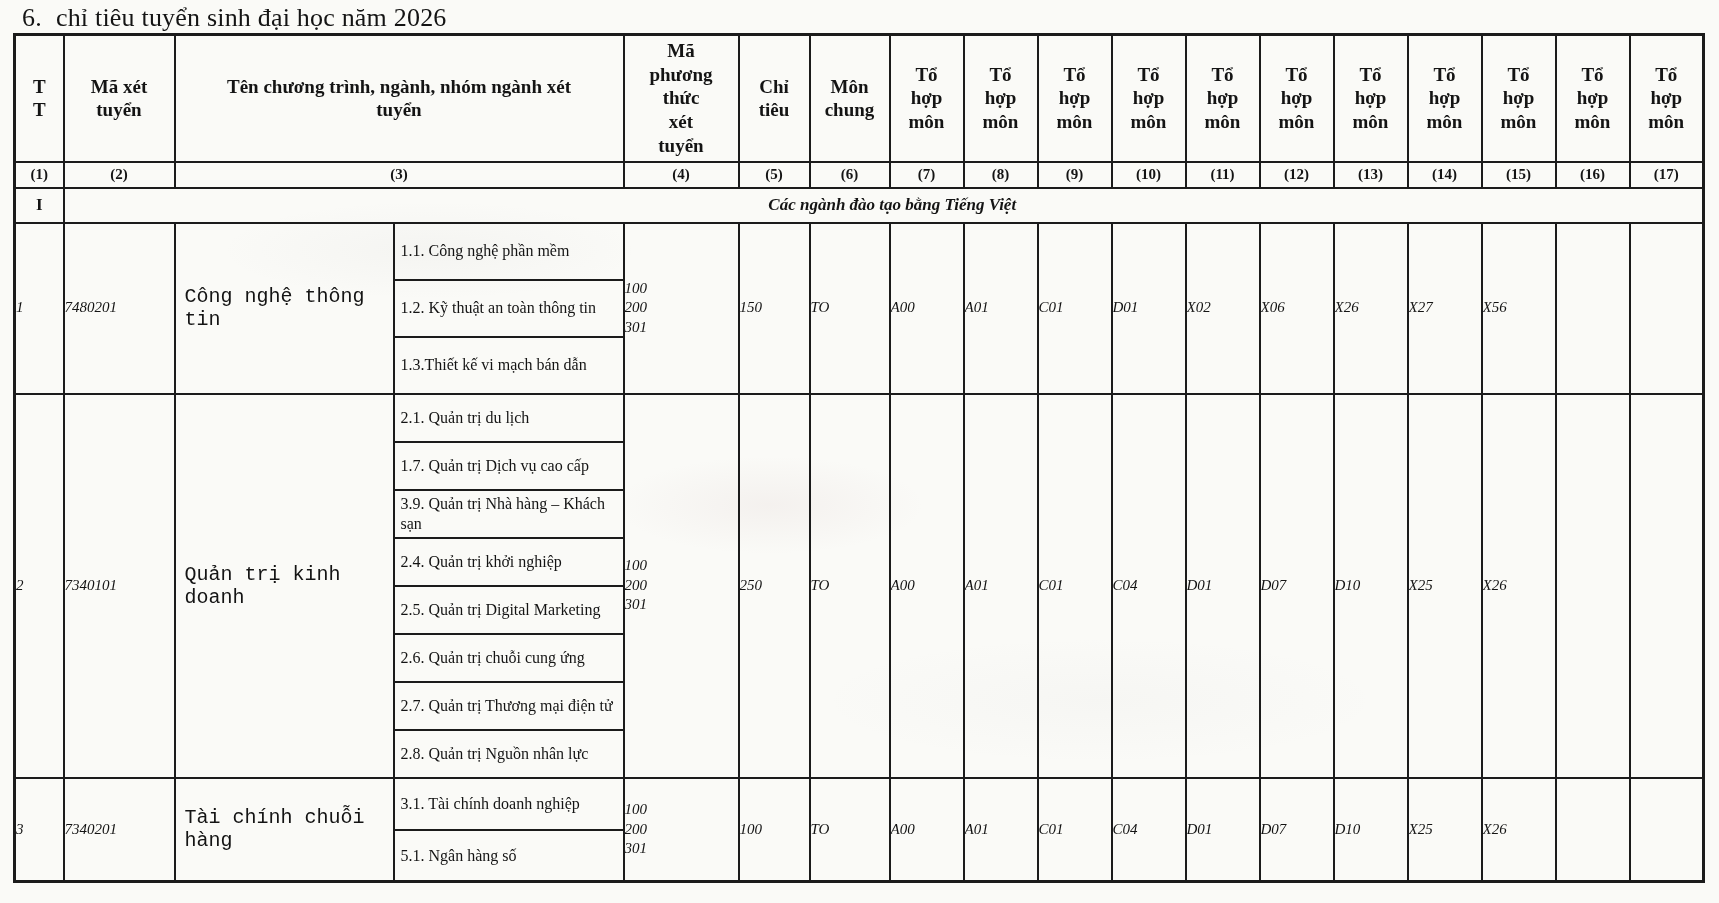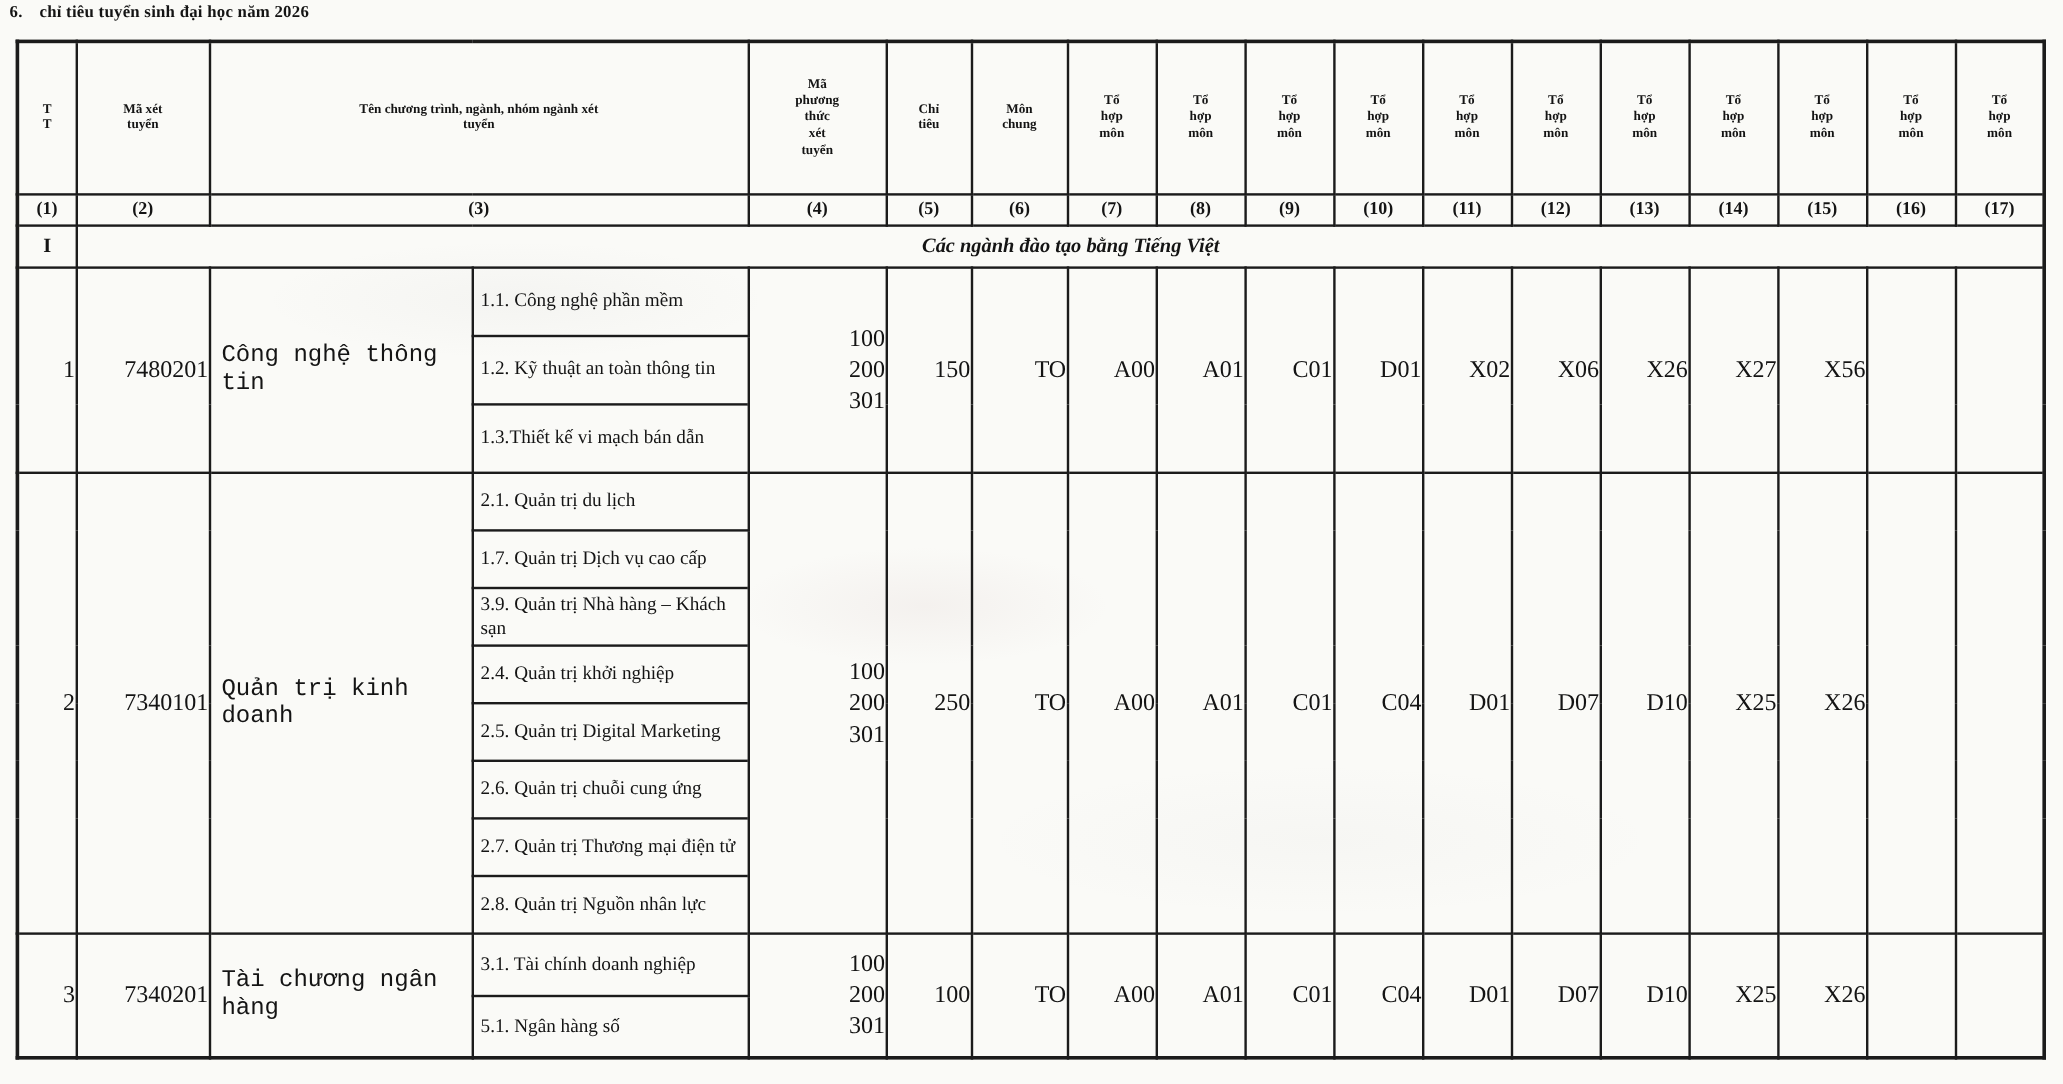--- a/index.html
+++ b/index.html
@@ -11,24 +11,24 @@
     color: #141414;
     font-family: "Liberation Serif", serif;
     background:
       radial-gradient(220px 70px at 770px 505px, rgba(190,160,160,0.10), rgba(190,160,160,0) 70%),
       radial-gradient(300px 70px at 430px 250px, rgba(140,140,140,0.05), rgba(140,140,140,0) 70%),
       radial-gradient(400px 90px at 1100px 700px, rgba(150,150,150,0.04), rgba(150,150,150,0) 70%),
       #fafaf7;
   }
   .doc-title {
     position: absolute;
-    left: 8px;
+    left: 22px;
     top: 3px;
-    font-size: 14px;
-    font-weight: bold;
+    font-size: 26px;
+    font-weight: normal;
     letter-spacing: 0.2px;
     white-space: nowrap;
   }
   .doc-title .t-no { margin-right: 14px; }
 
   table.doc-table {
     position: absolute;
     left: 13px;
     top: 33px;
     width: 1689px;
@@ -37,36 +37,36 @@
     border: 3px solid #1b1b1b;
     background: transparent;
   }
   .doc-table th, .doc-table td {
     border: 2px solid #1b1b1b;
     vertical-align: middle;
     padding: 0;
     overflow: hidden;
   }
   .doc-table th {
-    font-size: 11px;
+    font-size: 19px;
     font-weight: bold;
     text-align: center;
     line-height: 1.25;
   }
   .pre { white-space: pre-line; }
 
   tr.h-main { height: 127px; }
   tr.h-nums { height: 26px; }
   tr.h-nums td { font-weight: bold; text-align: center; font-size: 15px; }
   tr.sec-row { height: 35px; }
   tr.sec-row td { font-weight: bold; font-size: 17px; }
   td.sec-no { text-align: center; }
   td.sec-label { text-align: center; padding-left: 18px; font-style: italic; }
 
-  td.c { text-align: right; font-size: 20px; line-height: 1.3; }
+  td.c { text-align: left; font-size: 15px; line-height: 1.3; font-style: italic; }
   td.name { text-align: left; padding-left: 9px; font-size: 20px; font-family: Liberation Mono, monospace; }
   td.sub { text-align: left; padding: 3px 6px; font-size: 16px; line-height: 1.2; }
 
   tr.rh1 { height: 57px; }
   tr.rh2 { height: 48px; }
   tr.rh3 { height: 52px; }
 </style>
 </head>
 <body>
 
@@ -239,21 +239,21 @@
     <tr class="rh2">
       <td class="sub">2.7. Quản trị Thương mại điện tử</td>
     </tr>
     <tr class="rh2">
       <td class="sub">2.8. Quản trị Nguồn nhân lực</td>
     </tr>
 
     <tr class="rh3">
       <td class="c" rowspan="2">3</td>
       <td class="c" rowspan="2">7340201</td>
-      <td class="name" rowspan="2">Tài chương ngân hàng</td>
+      <td class="name" rowspan="2">Tài chính chuỗi hàng</td>
       <td class="sub">3.1. Tài chính doanh nghiệp</td>
       <td class="c pre" rowspan="2">100
 200
 301</td>
       <td class="c" rowspan="2">100</td>
       <td class="c" rowspan="2">TO</td>
       <td class="c" rowspan="2">A00</td>
       <td class="c" rowspan="2">A01</td>
       <td class="c" rowspan="2">C01</td>
       <td class="c" rowspan="2">C04</td>

